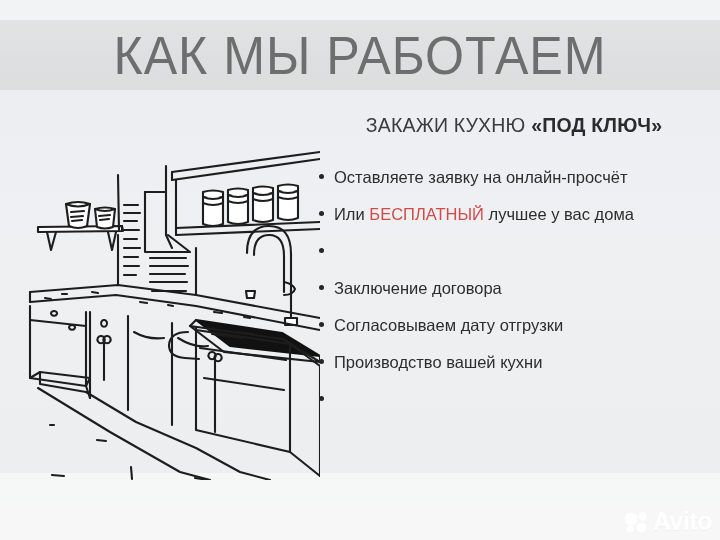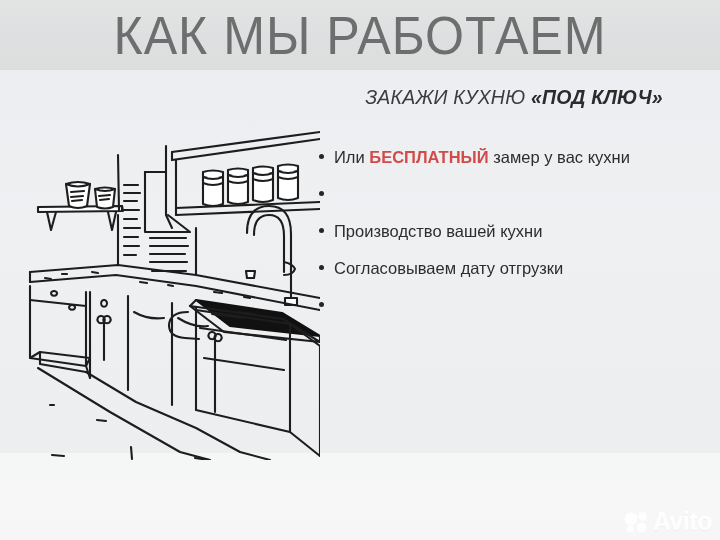--- a/index.html
+++ b/index.html
@@ -5,20 +5,21 @@
   html,body{margin:0;padding:0;}
   body{
     width:720px;height:540px;overflow:hidden;
     font-family:"Liberation Sans","DejaVu Sans",sans-serif;
     background:#f2f3f5;
     position:relative;
   }
   #poster{
     position:absolute;inset:0;
     background:#eef0f2;
+    margin-top:20px;
   }
   
   .band-top{
     position:absolute;left:0;top:0;width:720px;height:70px;
     background:linear-gradient(180deg,#e2e3e3 0%,#dedfe0 55%,#dcdddd 100%);
   }
   .band-mid{
     position:absolute;left:0;top:70px;width:720px;height:383px;
     background:linear-gradient(180deg,#eceef1 0%,#eef0f2 40%,#eceef0 100%);
   }
@@ -36,21 +37,21 @@
     line-height:62px;
     letter-spacing:1px;
     font-weight:400;
     transform:scaleX(0.93);
     transform-origin:50% 50%;
     white-space:nowrap;
   }
 
   
   .right-col{
-    position:absolute;left:312px;top:84px;width:404px;font-style:italic;
+    position:absolute;left:312px;top:92px;width:404px;
   }
   .subtitle{
     color:#3b3b3b;
     font-size:19.5px;
     line-height:26px;
     text-align:center;
     white-space:nowrap;
     letter-spacing:0.2px;
   }
   .subtitle .bold{font-weight:bold;color:#2b2b2b;}
@@ -66,21 +67,21 @@
     line-height:22px;
     font-size:16.5px;
     color:#2d2d2d;
     white-space:nowrap;
   }
   .bullets li .dot{
     position:absolute;left:9px;top:8px;
     width:5px;height:5px;border-radius:50%;
     background:#262626;
   }
-  .red{color:#d14b4b;font-weight:bold;}
+  .red{color:#d14b4b;}
 
   
   .footer{
     position:absolute;left:0;top:476px;width:720px;
     text-align:center;
     color:#1b1b1b;
     font-weight:bold;
     font-size:21px;
     line-height:26px;
     letter-spacing:0.3px;
@@ -230,24 +231,26 @@
 
       <path d="M50 345 l4 0 M97 360 l9 1 M52 395 l12 1 M95 410 q5 5 3 10 M131 387 l1 12 M156 402 q6 6 5 10 M163 412 l3 2 M195 398 l14 2"></path>
     </g>
   </svg>
 
   <div class="right-col">
     <div class="subtitle"><span>ЗАКАЖИ КУХНЮ </span><span class="bold">«ПОД КЛЮЧ»</span></div>
   </div>
 
   <ul class="bullets">
-    <li><span class="dot"></span><span>Или </span><span class="red">БЕСПЛАТНЫЙ</span><span> замер у вас кухни</span></li>
+    <li><span class="dot"></span><span>Оставляете заявку на онлайн-просчёт</span></li>
+    <li><span class="dot"></span><span>Или </span><span class="red">БЕСПЛАТНЫЙ</span><span> лучшее у вас дома</span></li>
     <li><span class="dot"></span></li>
+    <li><span class="dot"></span><span>Заключение договора</span></li>
+    <li><span class="dot"></span><span>Согласовываем дату отгрузки</span></li>
     <li><span class="dot"></span><span>Производство вашей кухни</span></li>
-    <li><span class="dot"></span><span>Согласовываем дату отгрузки</span></li>
     <li><span class="dot"></span></li>
   </ul>
 
 
   <div class="avito">
     <svg class="avito-mark" width="26" height="22" viewBox="0 0 26 22">
       <circle cx="7" cy="8" r="6.4" fill="#ffffff"></circle>
       <circle cx="18.5" cy="5.5" r="4.2" fill="#ffffff"></circle>
       <circle cx="6.5" cy="18" r="3.6" fill="#ffffff"></circle>
       <circle cx="17.5" cy="16.5" r="5" fill="#ffffff"></circle>

